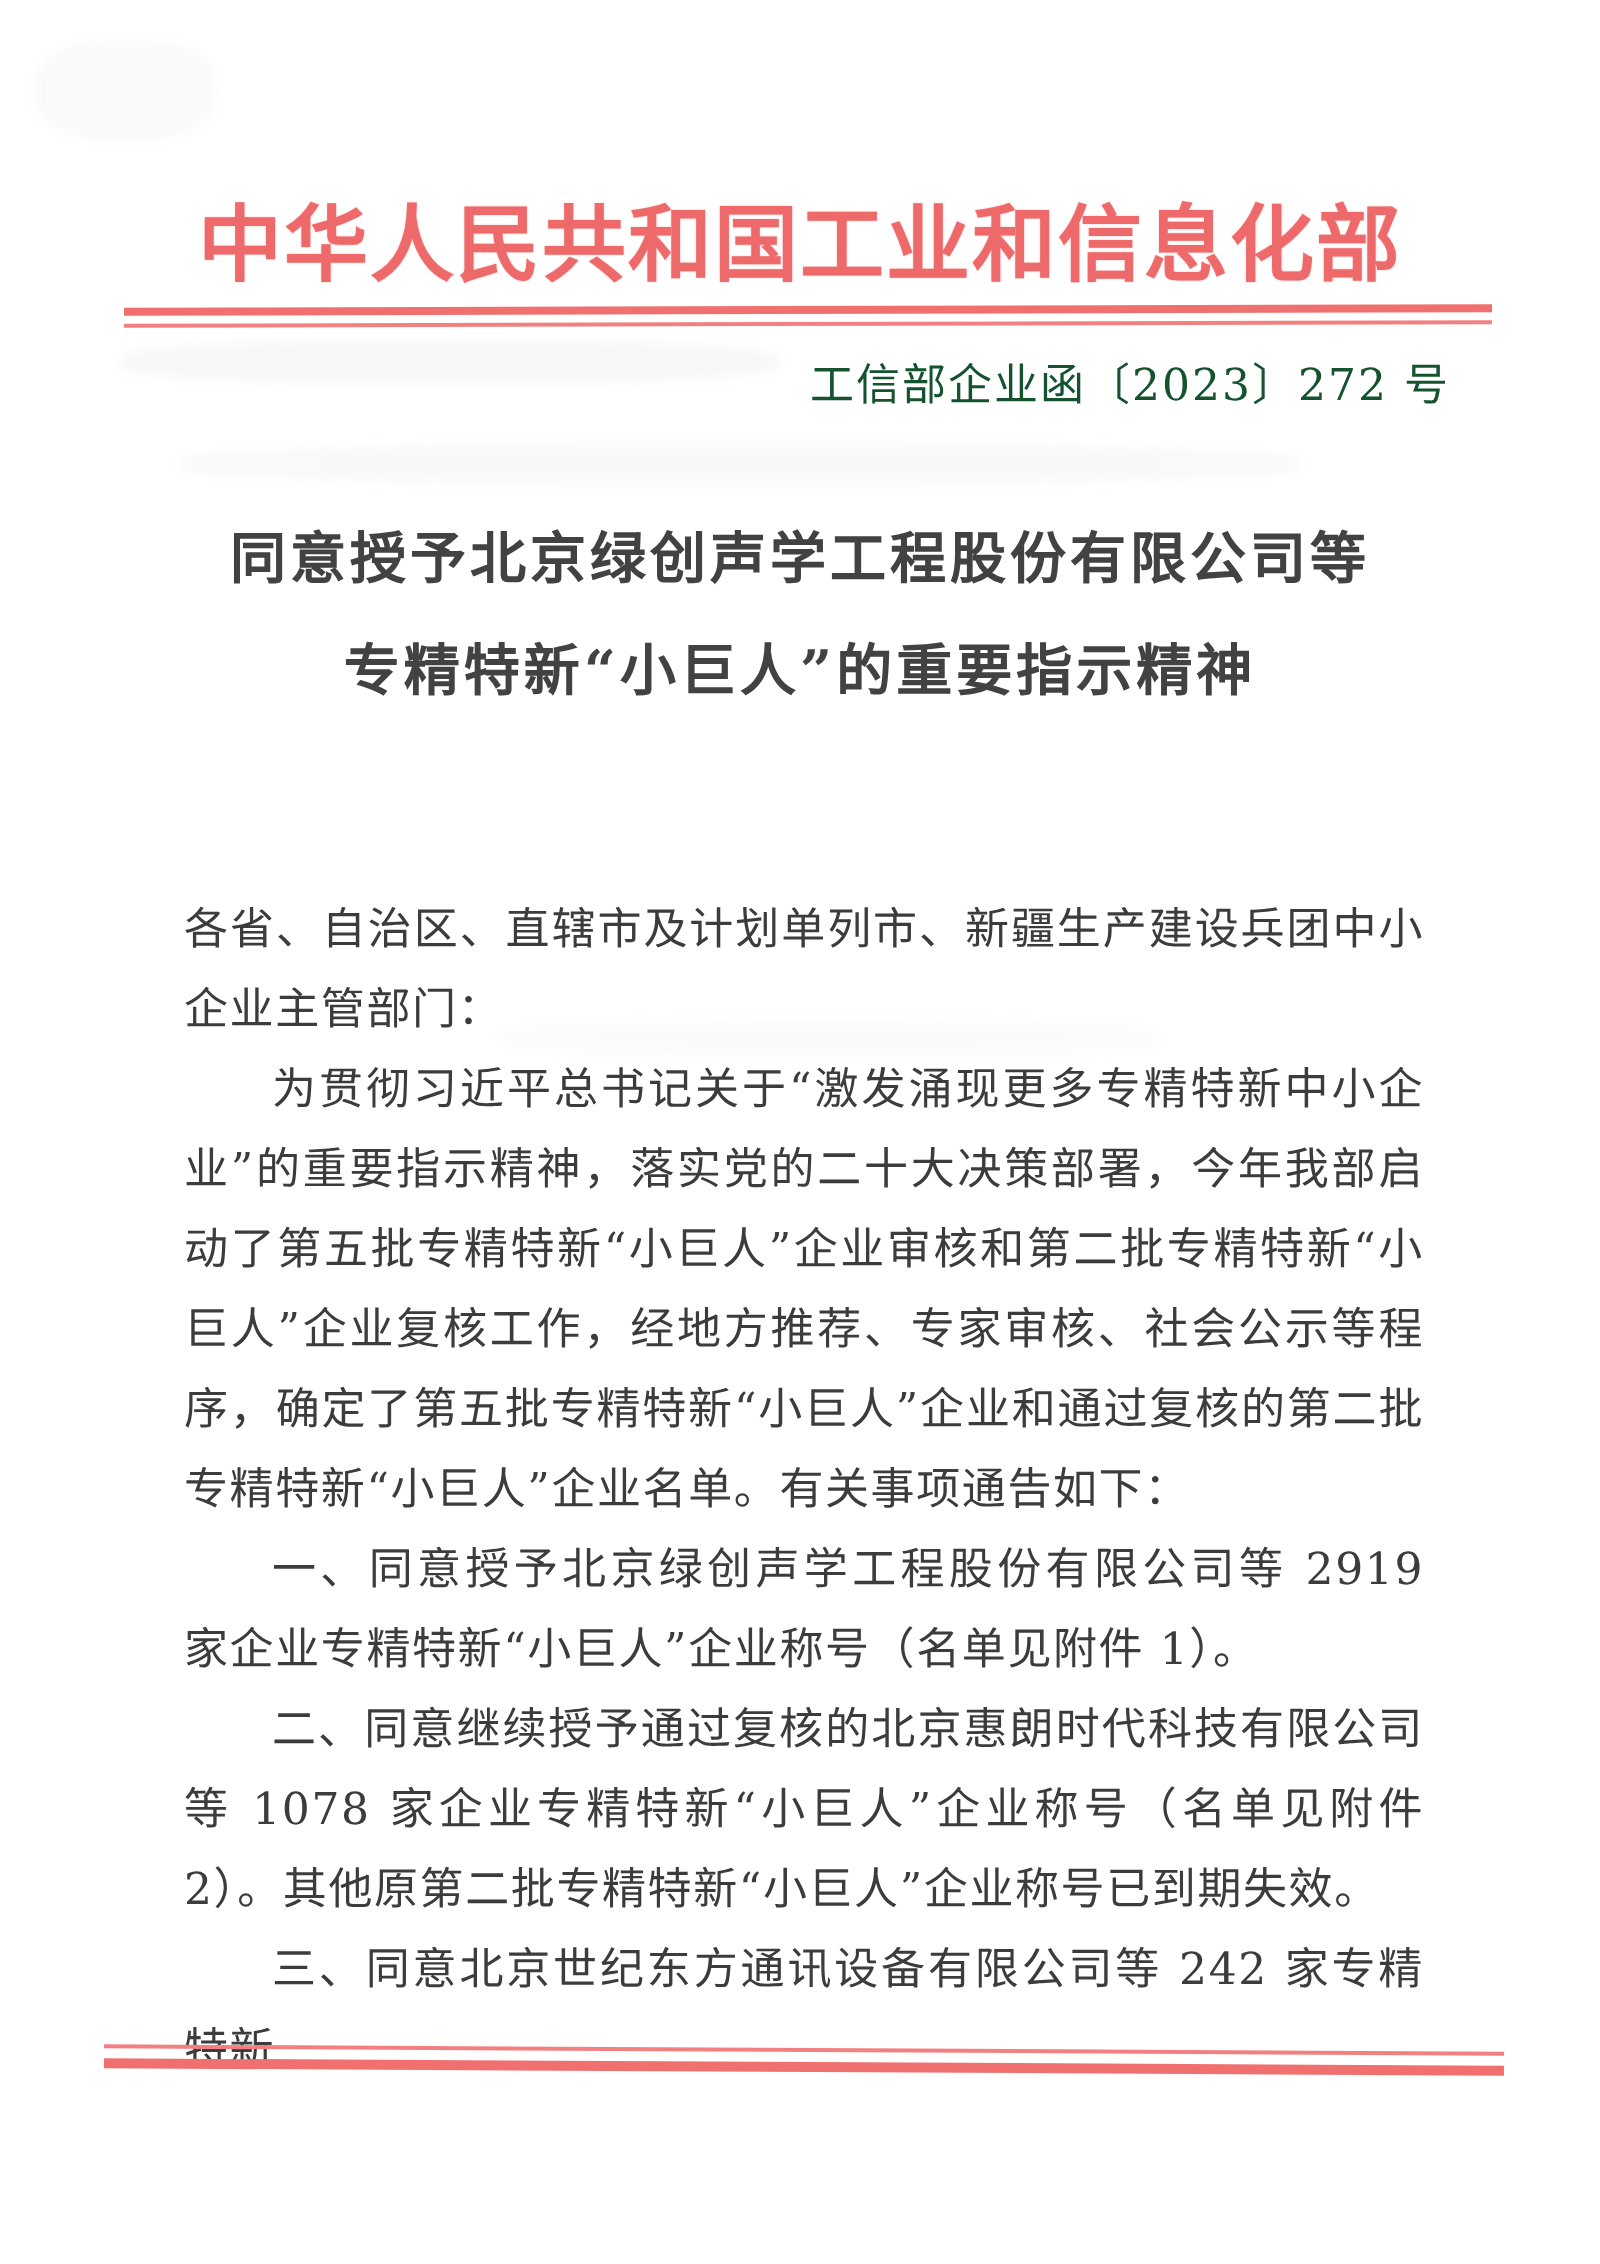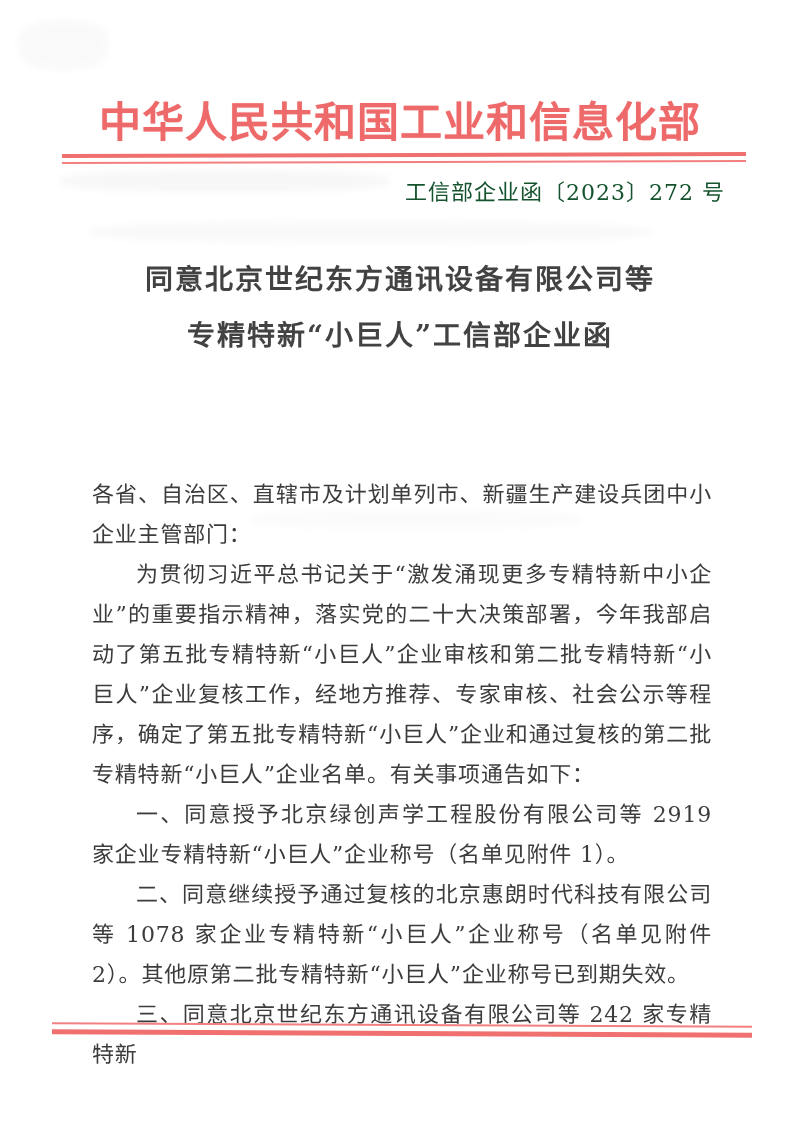--- a/index.html
+++ b/index.html
@@ -90,21 +90,20 @@
   .doc-body {
     position: absolute;
     top: 446px;
     left: 92px;
     width: 620px;
     font-size: 22px;
     line-height: 40px;
     letter-spacing: 0.8px;
     text-align: justify;
     color: #3c3c3c;
-    margin-top: 29px;
   }
   .doc-body p.indent { text-indent: 2em; }
 
   
   .rule-bottom {
     position: absolute;
     top: 1024px;
     left: 52px;
     width: 700px;
     transform: rotate(0.3deg);
@@ -125,22 +124,22 @@
   <div class="agency-name">中华人民共和国工业和信息化部</div>
 
   <div class="rule-top">
     <div class="thick"></div>
     <div class="thin"></div>
   </div>
 
   <div class="doc-number">工信部企业函〔2023〕272 号</div>
 
   <div class="doc-title">
-    <div>同意北京世纪东方通讯设备有限公司等</div>
-    <div>专精特新“小巨人”工信部企业函</div>
+    <div>同意授予北京绿创声学工程股份有限公司等</div>
+    <div>专精特新“小巨人”的重要指示精神</div>
   </div>
 
   <div class="doc-body">
     <p>各省、自治区、直辖市及计划单列市、新疆生产建设兵团中小企业主管部门：</p>
     <p class="indent">为贯彻习近平总书记关于“激发涌现更多专精特新中小企业”的重要指示精神，落实党的二十大决策部署，今年我部启动了第五批专精特新“小巨人”企业审核和第二批专精特新“小巨人”企业复核工作，经地方推荐、专家审核、社会公示等程序，确定了第五批专精特新“小巨人”企业和通过复核的第二批专精特新“小巨人”企业名单。有关事项通告如下：</p>
     <p class="indent">一、同意授予北京绿创声学工程股份有限公司等 2919 家企业专精特新“小巨人”企业称号（名单见附件 1）。</p>
     <p class="indent">二、同意继续授予通过复核的北京惠朗时代科技有限公司等 1078 家企业专精特新“小巨人”企业称号（名单见附件 2）。其他原第二批专精特新“小巨人”企业称号已到期失效。</p>
     <p class="indent">三、同意北京世纪东方通讯设备有限公司等 242 家专精特新</p>
   </div>
 

